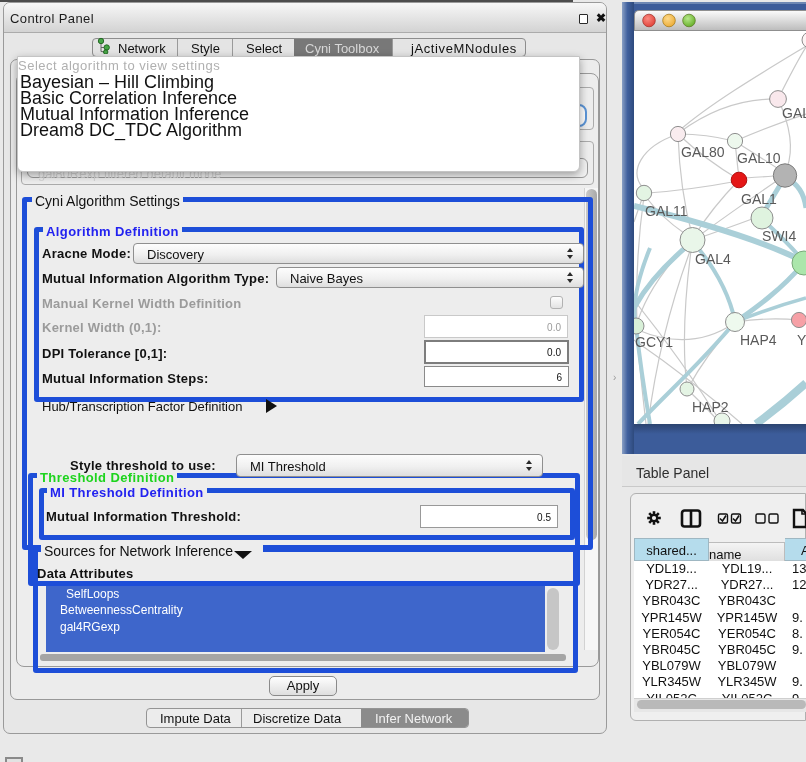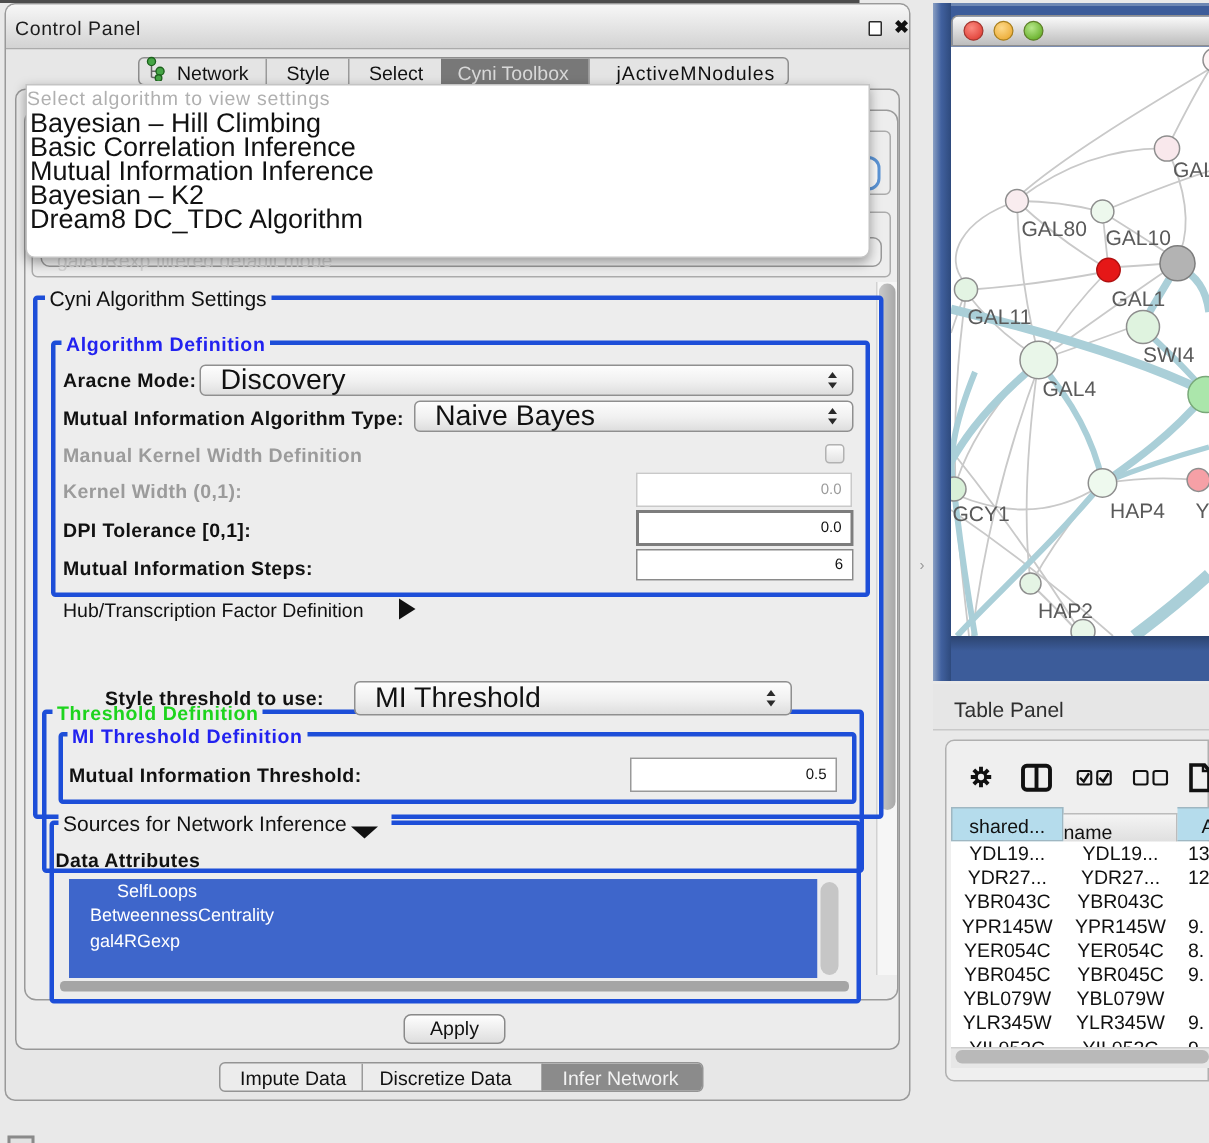--- a/index.html
+++ b/index.html
@@ -1,28 +1,28 @@
 <!DOCTYPE html>
 <html><head><meta charset="utf-8">
 <style>
 html,body{margin:0;padding:0;}
 body{width:806px;height:762px;position:relative;overflow:hidden;background:#e9e9e9;font-family:"Liberation Sans",sans-serif;}
 .abs{position:absolute;}
 .b{font-weight:bold;}
 .lbl{font-size:13px;color:#111;white-space:nowrap;}
 .lbl.b,.glbl.b{letter-spacing:0.25px;}
 .glbl{font-size:13px;color:#9b9b9b;white-space:nowrap;}
-.combo{position:absolute;border:1px solid #8f8f8f;border-radius:4px;background:linear-gradient(#fdfdfd,#f0f0f0 55%,#dedede);font-size:19px;color:#111;}
+.combo{position:absolute;border:1px solid #8f8f8f;border-radius:4px;background:linear-gradient(#fdfdfd,#f0f0f0 55%,#dedede);font-size:13px;color:#111;padding-left:15px;}
 .combo .ct{position:absolute;left:13px;top:50%;transform:translateY(-50%);white-space:nowrap;}
 .spin{position:absolute;right:9px;top:50%;margin-top:-5.5px;width:7px;height:11px;}
 .spin:before{content:"";position:absolute;left:0;top:0;border-left:3.5px solid transparent;border-right:3.5px solid transparent;border-bottom:4.5px solid #2a2a2a;}
 .spin:after{content:"";position:absolute;left:0;bottom:0;border-left:3.5px solid transparent;border-right:3.5px solid transparent;border-top:4.5px solid #2a2a2a;}
 .tf{position:absolute;background:#fff;font-size:10px;color:#111;text-align:center;}
 .tf span{position:absolute;right:6px;top:50%;transform:translateY(-50%);}
-.gbox{position:absolute;border:3px solid #1d4ed8;border-radius:3px;}
+.gbox{position:absolute;border:5px solid #1d4ed8;border-radius:3px;}
 .gtitle{position:absolute;top:-9px;background:#ededed;padding:0 3px;font-size:14px;white-space:nowrap;}
 .ctitle{font-size:13px !important;font-weight:bold;letter-spacing:0.4px;top:-8px !important;}
 .popitem{height:16px;line-height:16px;font-size:18px;color:#111;padding-left:2px;white-space:nowrap;}
 </style></head>
 <body>
 
 <div class="abs" style="left:0;top:0;width:573px;height:2px;background:#4c4c4c;"></div>
 
 <div class="abs" style="left:3px;top:2px;width:604px;height:732px;border:1px solid #9a9a9a;border-radius:7px;background:#e7e7e7;box-sizing:border-box;"></div>
 
@@ -116,21 +116,21 @@
 <div class="tf" style="left:420px;top:505px;width:138px;height:23px;border:1px solid #999;box-sizing:border-box;">
     <span>0.5</span>
   </div>
 
 <div class="gbox" style="left:33px;top:547px;width:535px;height:116px;">
   <div class="gtitle" style="left:3px;color:#111;">Sources for Network Inference&nbsp;&nbsp;&nbsp;&nbsp;&nbsp;&nbsp;&nbsp;</div>
 </div>
 <div class="abs" style="left:234px;top:551px;width:0;height:0;border-left:9px solid transparent;border-right:9px solid transparent;border-top:8px solid #111;"></div>
 <div class="abs lbl b" style="left:37px;top:566px;">Data Attributes</div>
 <div class="abs" style="left:46px;top:586px;width:499px;height:66px;background:#3e66cb;color:#fff;font-size:12px;overflow:hidden;">
-  <div style="height:16.3px;line-height:16.3px;padding-left:32px;">SelfLoops</div>
+  <div style="height:16.3px;line-height:16.3px;padding-left:20px;">SelfLoops</div>
   <div style="height:16.3px;line-height:16.3px;padding-left:14px;">BetweennessCentrality</div>
   <div style="height:16.3px;line-height:16.3px;padding-left:14px;">gal4RGexp</div>
 </div>
 <div class="abs" style="left:545px;top:586px;width:16px;height:66px;background:#ededed;"></div>
 <div class="abs" style="left:547px;top:588px;width:12px;height:62px;background:#c6c6c6;border-radius:6px;"></div>
 <div class="abs" style="left:40px;top:654px;width:526px;height:7px;background:#a5a5a5;border-radius:3px;"></div>
 
 <div class="abs" style="left:269px;top:676px;width:68px;height:20px;border:1px solid #8a8a8a;border-radius:5px;background:linear-gradient(#fefefe,#dedede);box-sizing:border-box;text-align:center;line-height:18px;font-size:13px;color:#111;">Apply</div>
 
 <div class="abs" style="left:146px;top:708px;width:323px;height:20px;border:1px solid #949494;border-radius:4px;background:#ececec;box-sizing:border-box;overflow:hidden;">
@@ -144,21 +144,20 @@
 
 <div class="abs" style="left:5px;top:757px;width:18px;height:12px;border:2px solid #8a8a8a;background:#e2e2e2;box-sizing:border-box;"></div>
 
 <div class="abs" style="left:613px;top:372px;font-size:10px;color:#9a9a9a;">›</div>
 
 <div class="abs" style="left:17px;top:56px;width:563px;height:116px;background:#fff;border:1px solid #c4c4c4;border-radius:0 0 6px 6px;box-shadow:0 3px 8px rgba(0,0,0,0.35);box-sizing:border-box;">
   <div style="height:17px;line-height:18px;font-size:13px;letter-spacing:0.5px;color:#b0b0b0;">Select algorithm to view settings</div>
   <div class="popitem">Bayesian – Hill Climbing</div>
   <div class="popitem">Basic Correlation Inference</div>
   <div class="popitem">Mutual Information Inference</div>
-  <div class="popitem">Bayesian – K2</div>
   <div class="popitem">Dream8 DC_TDC Algorithm</div>
 </div>
 
 <div class="abs" style="left:622px;top:2px;width:184px;height:452px;background:#3c5c9a;border-top:2px solid #6d87b3;box-sizing:border-box;"></div>
 <div class="abs" style="left:622px;top:2px;width:12px;height:452px;background:linear-gradient(90deg,#8aa0c4,#41619f 45%,#2e4a7d);"></div>
 
 <div class="abs" style="left:634px;top:10px;width:172px;height:21px;border-radius:5px 0 0 0;background:linear-gradient(#fafafa,#bdbdbd);border:1px solid #8f8f8f;border-right:none;box-sizing:border-box;"></div>
 <svg class="abs" style="left:634px;top:10px;" width="80" height="21" viewBox="0 0 80 21">
   <defs>
     <radialGradient id="rg" cx="0.4" cy="0.35" r="0.8">

